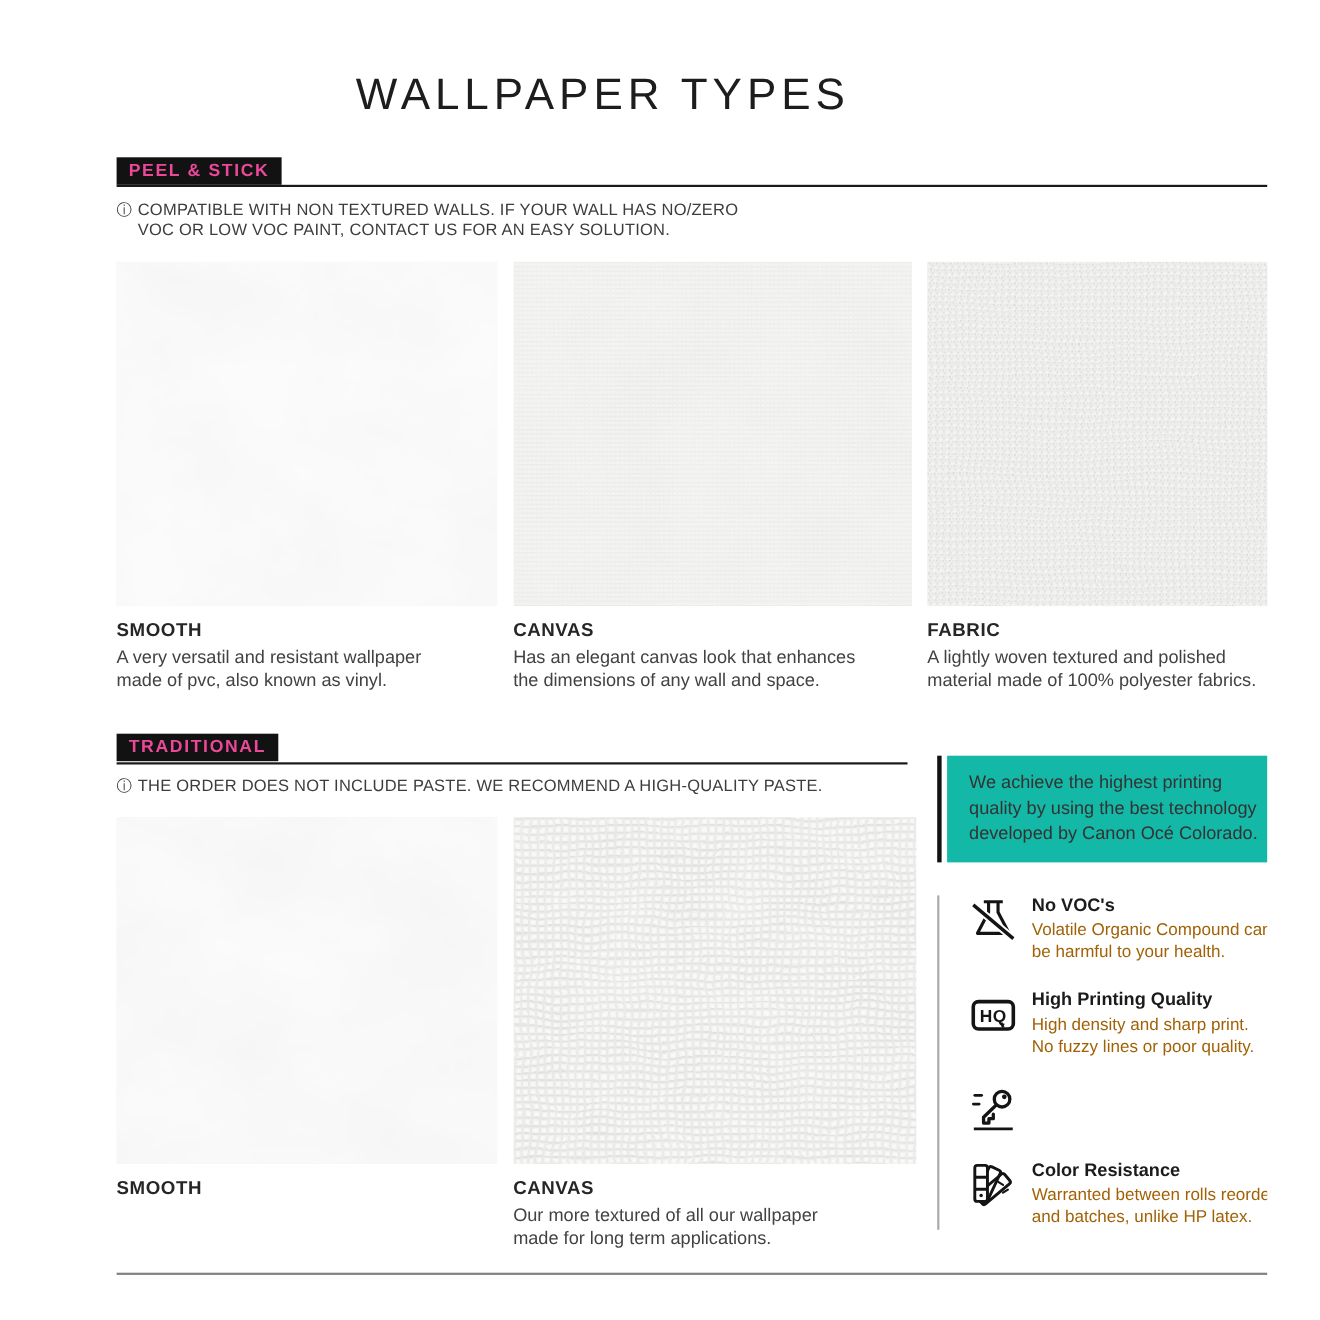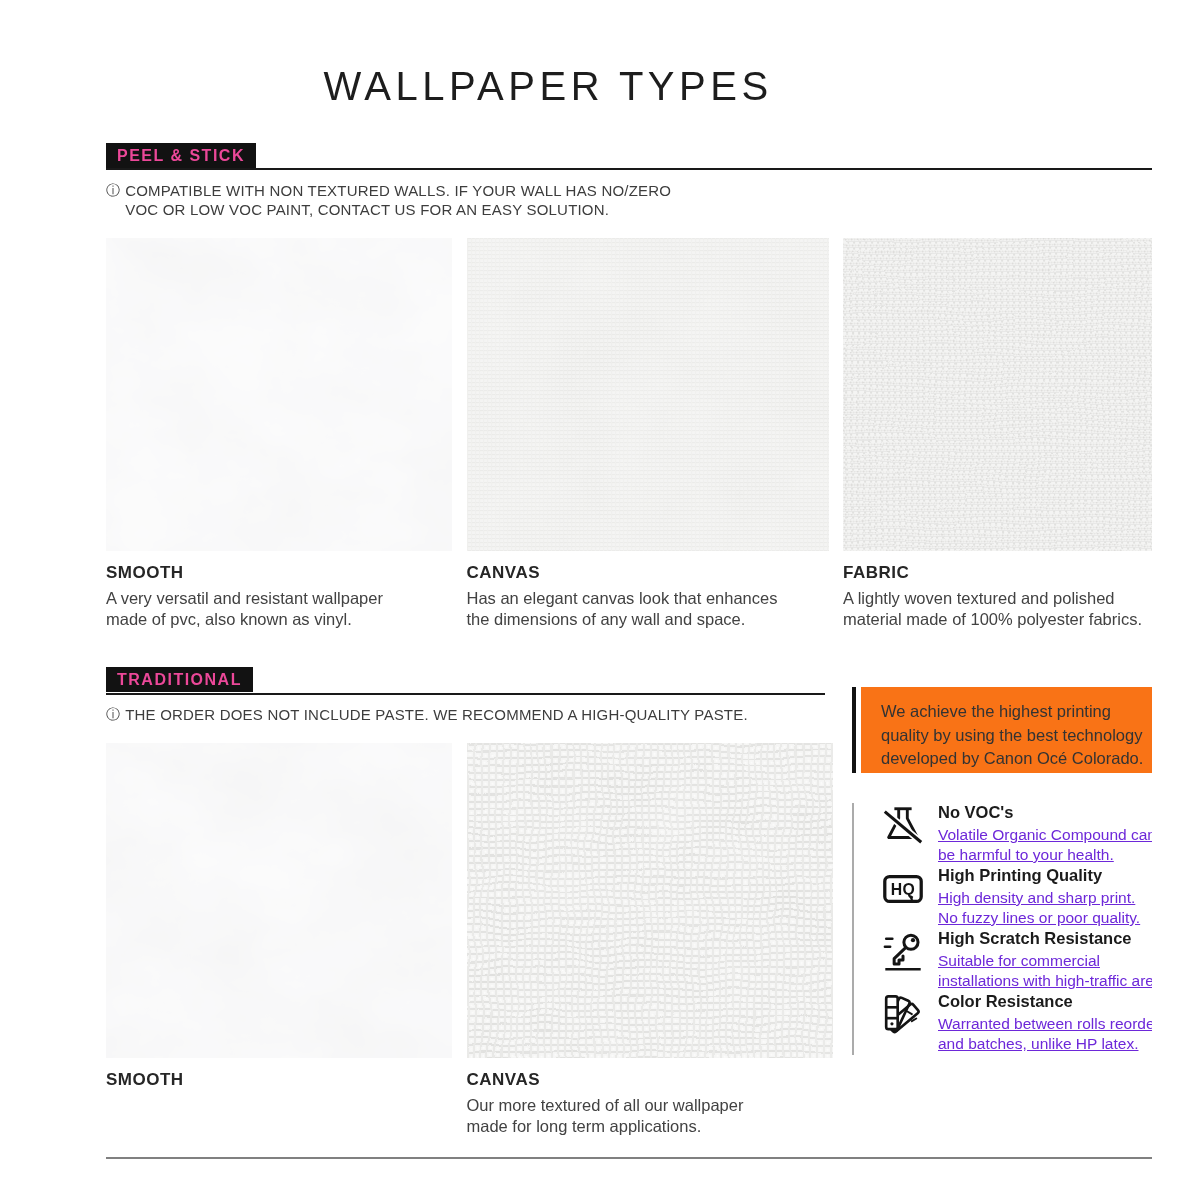--- a/index.html
+++ b/index.html
@@ -34,31 +34,31 @@
   .grid-row1 .tex-box{height:313px;}
   .grid-row2 .tex-box{height:315px;}
   .tex-box svg{display:block;width:100%;height:100%;}
   .type-name{margin-top:12px;font-size:17px;font-weight:600;letter-spacing:0.5px;color:#262626;}
   .type-desc{margin-top:5px;font-size:16.5px;line-height:21px;color:#424242;white-space:pre-line;}
 
   
   .right-col{position:absolute;left:804px;top:671px;width:339px;}
   .quality{display:flex;align-items:stretch;}
   .q-bar{width:4px;background:#121212;flex-shrink:0;}
-  .q-box{background:#f97316;margin-left:5px;margin-right:6px;flex:1;
-    padding:13px 14px 2px 20px;}
+  .q-box{background:#14b8a6;margin-left:5px;margin-right:6px;flex:1;
+    padding:13px 14px 13px 20px;}
   .q-text{font-size:16.5px;line-height:23.5px;color:#333333;white-space:pre-line;}
 
   .features{margin-top:30px;border-left:2px solid #ababab;padding-left:26px;
-    display:flex;flex-direction:column;}
+    display:flex;flex-direction:column;gap:23px;}
   .feat{display:flex;align-items:flex-start;}
   .feat .ic{width:46px;height:46px;flex-shrink:0;margin-right:12px;}
   .feat .ic svg{display:block;width:100%;height:100%;}
   .feat-title{font-size:16.5px;font-weight:700;color:#1b1b1b;margin-bottom:3px;}
-  .feat-desc{font-size:15.5px;line-height:20.5px;color:#6d28d9;white-space:pre-line;text-decoration:underline;}
+  .feat-desc{font-size:15.5px;line-height:20.5px;color:#a16207;white-space:pre-line;}
 
   .bottom-rule{position:absolute;left:58px;top:1141px;width:1085px;height:2px;background:#808080;}
 </style>
 </head>
 <body>
 
 <div class="canvas">
 
   <div class="page-title">WALLPAPER TYPES</div>
 
@@ -262,25 +262,20 @@
               <path d="M29 21 L16 33.5 v6 h5.5 v-4.5 h4.5 v-4.5"></path>
             </g>
             <circle cx="37.3" cy="12.6" r="2.4" fill="#141414"></circle>
             <g stroke="#141414" stroke-width="2.8" stroke-linecap="round">
               <path d="M7 11 h7"></path>
               <path d="M5.5 20 h6"></path>
             </g>
             <path d="M6 45.5 h40" stroke="#141414" stroke-width="3"></path>
           </svg>
         </div>
-        <div class="feat-body">
-          <div class="feat-title">High Scratch Resistance</div>
-          <div class="feat-desc">Suitable for commercial
-installations with high-traffic areas.</div>
-        </div>
       </div>
 
       <div class="feat">
         <div class="ic">
           <svg viewBox="0 0 52 52" aria-hidden="true">
             <g fill="none" stroke="#141414" stroke-width="3" stroke-linejoin="round">
               <rect x="7" y="5" width="13" height="37" rx="2.5" transform="rotate(50 13.5 40)"></rect>
               <rect x="7" y="5" width="13" height="37" rx="2.5" transform="rotate(25 13.5 40)"></rect>
               <rect x="7" y="5" width="13" height="37" rx="2.5" fill="#ffffff"></rect>
               <line x1="7" y1="17.3" x2="20" y2="17.3"></line>

